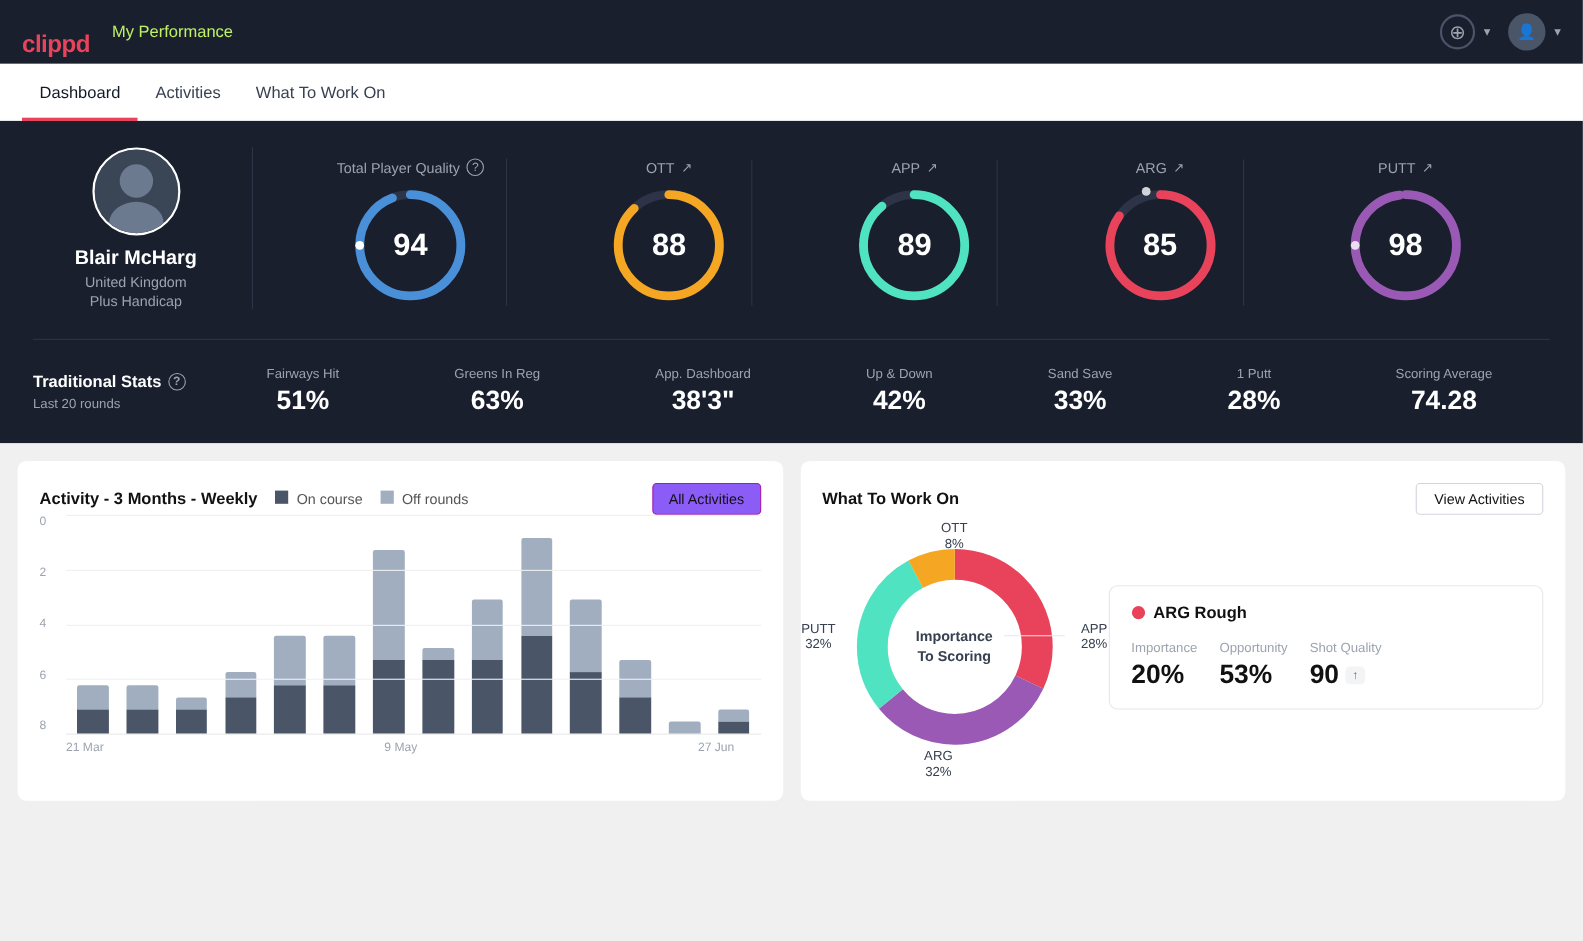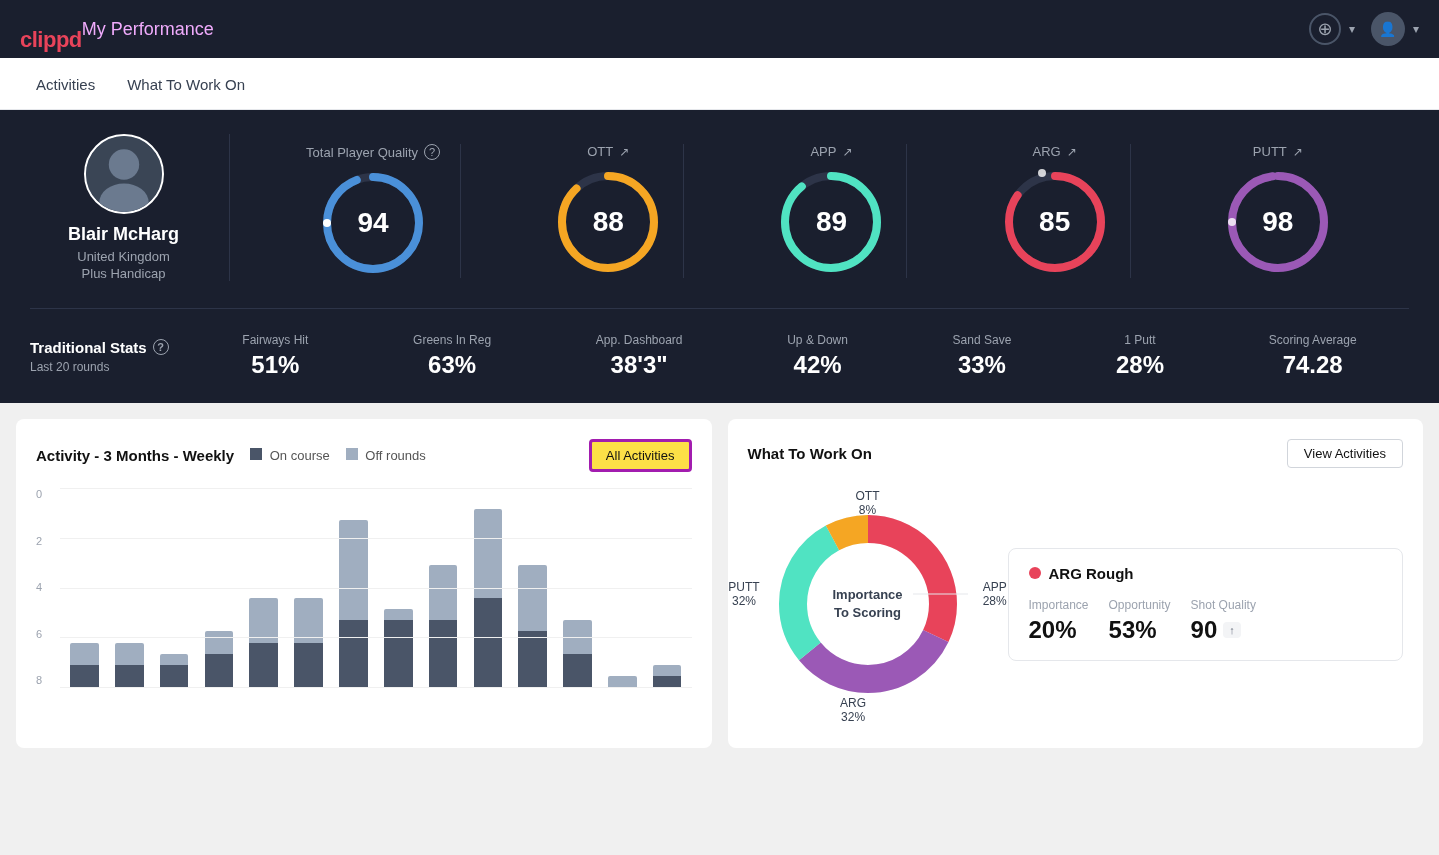--- a/index.html
+++ b/index.html
@@ -20,22 +20,23 @@
       gap: 6px;
       margin-top: 22px;
     }
     .logo-text {
       font-size: 22px;
       font-weight: 700;
       color: #e8435a;
       letter-spacing: -0.5px;
     }
     .header-title {
-      color: #f0abfc;
-      font-size: 18px;
+      color: #bef264;
+      font-size: 15px;
+      margin-left: 20px;
     }
     .header-left { display: flex; align-items: center; }
     .header-right { display: flex; align-items: center; gap: 16px; }
     .header-add-btn {
       border: 2px solid #4a5568;
       background: transparent;
       color: #9ca3af;
       border-radius: 50%;
       width: 32px; height: 32px;
       font-size: 18px;
@@ -117,20 +118,21 @@
     .player-handicap {
       font-size: 13px;
       color: #9ca3af;
       margin-top: 2px;
     }
 
     
     .metrics {
       display: flex;
       flex: 1;
+      align-items: center;
       justify-content: space-around;
       padding: 10px 20px;
     }
     .metric-item {
       display: flex;
       flex-direction: column;
       align-items: center;
       padding: 0 20px;
       border-right: 1px solid #2d3448;
       position: relative;
@@ -225,42 +227,41 @@
       background: #fff;
       border-radius: 8px;
       padding: 20px;
       flex: 1;
       color: #111;
     }
     .panel-header {
       display: flex;
       justify-content: space-between;
       align-items: center;
-      margin-bottom: 16px;
     }
     .panel-title {
       font-size: 15px;
       font-weight: 600;
       color: #111;
     }
     .legend {
       display: flex;
       gap: 16px;
       align-items: flex-end;
       font-size: 13px;
       color: #555;
     }
     .legend-dot {
       width: 12px; height: 12px;
       display: inline-block;
       margin-right: 4px;
     }
     .all-activities-btn {
-      border: 3px solid #a21caf;
-      background: #fde047;
+      border: 1px solid #a21caf;
+      background: #8b5cf6;
       color: #111;
       padding: 6px 14px;
       font-size: 13px;
       cursor: pointer;
       border-radius: 4px;
     }
 
     
     .bar-chart {
       position: relative;
@@ -391,20 +392,21 @@
       <span class="chevron-down">▾</span>
     </div>
     <div style="display:flex;align-items:center;gap:4px;">
       <div class="header-avatar">👤</div>
       <span class="chevron-down">▾</span>
     </div>
   </div>
 </header>
 
 <nav class="tabs">
+  <div class="tab active">Dashboard</div>
   <div class="tab">Activities</div>
   <div class="tab">What To Work On</div>
 </nav>
 
 <section class="hero">
   <div class="hero-top">
 
     <div class="player-info">
       <div class="player-avatar">
         <svg width="80" height="80" viewBox="0 0 80 80">
@@ -627,20 +629,25 @@
               </div>
               <div style="flex: 1 1 0%; display: flex; flex-direction: column; align-items: center; justify-content: flex-end; height: 100%; gap: 0px;">
                 <div style="width: 70%; height: 11.1111px; background: rgb(160, 174, 192); border-radius: 2px 2px 0px 0px;"></div>
               </div>
               <div style="flex: 1 1 0%; display: flex; flex-direction: column; align-items: center; justify-content: flex-end; height: 100%; gap: 0px;">
                 <div style="width: 70%; height: 11.1111px; background: rgb(160, 174, 192); border-radius: 2px 2px 0px 0px;"></div>
                 <div style="width: 70%; height: 11.1111px; background: rgb(74, 85, 104);"></div>
               </div>
             </div>
         </div>
+      </div>
+      <div class="chart-x-labels" style="display:flex;justify-content:space-between;font-size:11px;color:#9ca3af;padding:6px 24px 0;">
+        <span>21 Mar</span>
+        <span>9 May</span>
+        <span>27 Jun</span>
       </div>
     </div>
   </div>
 
   <div class="panel wtwo-panel">
     <div class="panel-header">
       <span class="panel-title">What To Work On</span>
       <button class="view-dashboard-btn">View Activities</button>
     </div>
 

